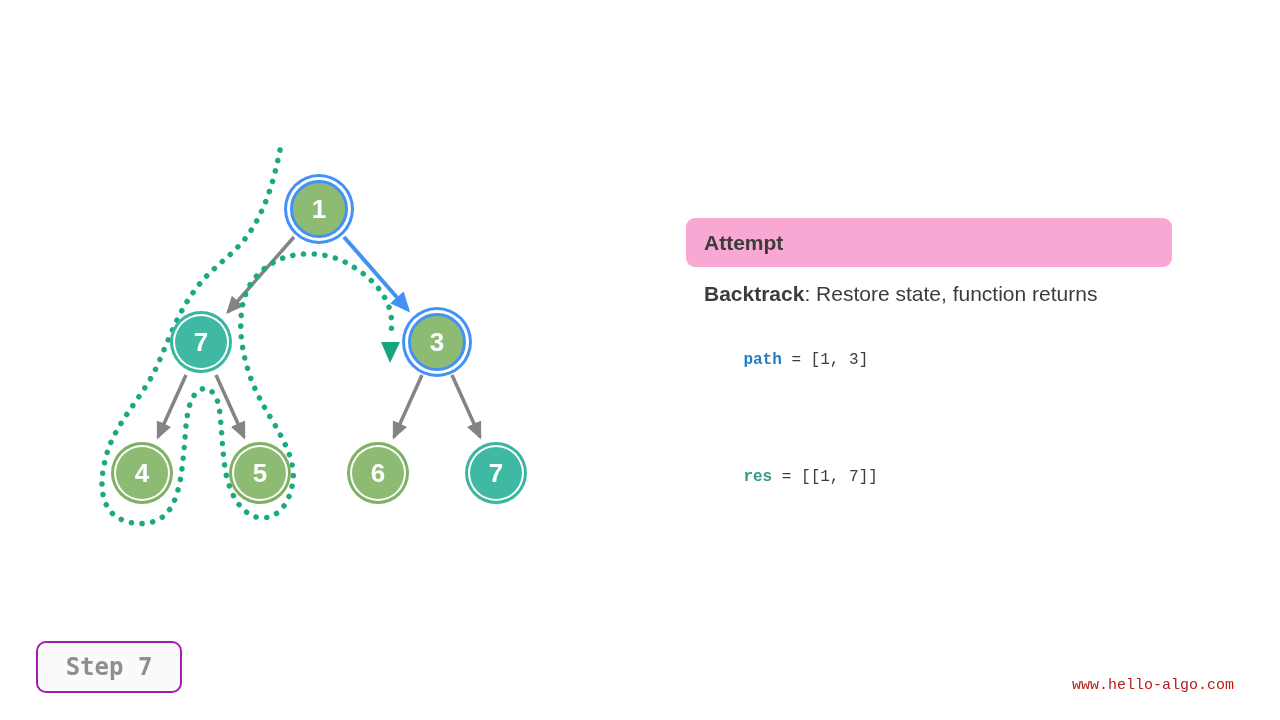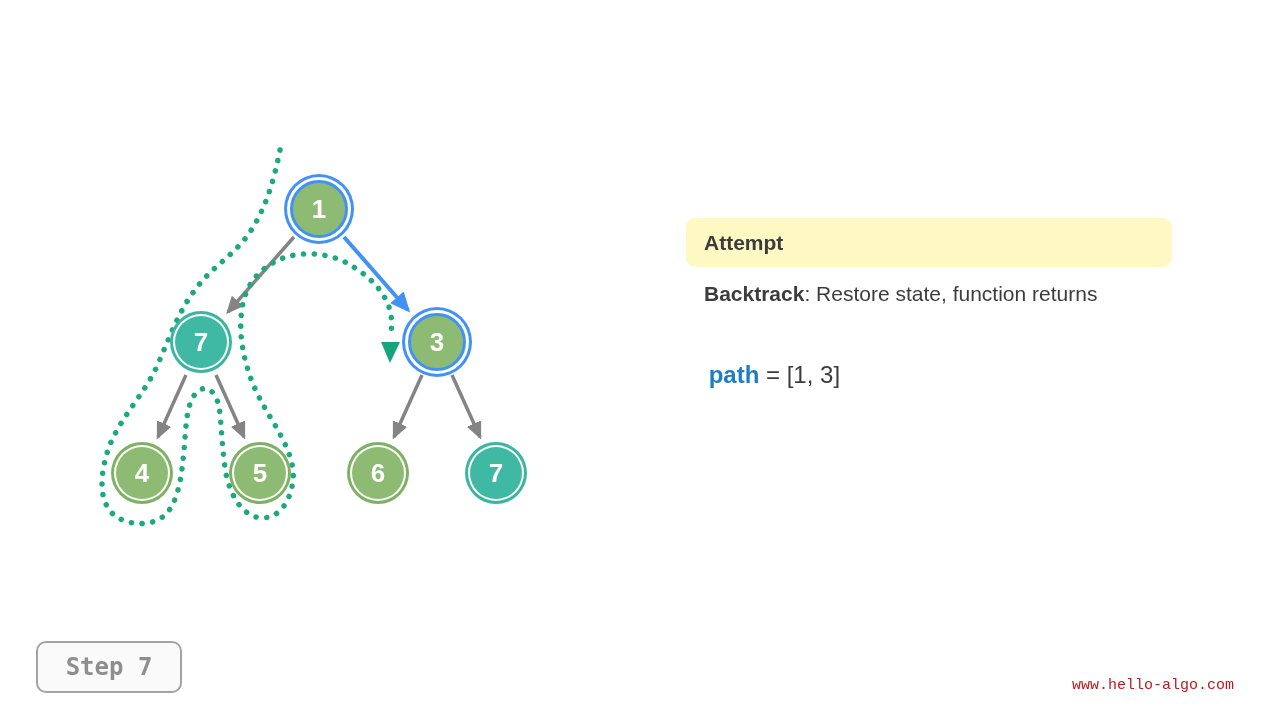--- a/index.html
+++ b/index.html
@@ -23,44 +23,44 @@
   .node.ring-green{box-shadow:0 0 0 2px #fff,0 0 0 5px #7eb163;}
   .node.ring-teal{box-shadow:0 0 0 2px #fff,0 0 0 5px #3bb5a0;}
   .node.ring-blue{
     border:3px solid #4292f5;
     box-shadow:0 0 0 3px #fff,0 0 0 6px #4292f5;
   }
 
   
   .attempt-box{
     position:absolute;left:686px;top:218px;width:486px;height:49px;
-    background:#fef9c3;border-radius:9px;
+    background:#f9a8d4;border-radius:9px;
     display:flex;align-items:center;padding-left:18px;box-sizing:border-box;
     font-size:21px;color:#3c3c3c;
   }
   .bold{font-weight:700;}
   .backtrack-line{
     position:absolute;left:704px;top:282px;
     font-size:21px;color:#3c3c3c;text-align:right;
   }
   .code-line{
-    position:absolute;left:682px;
-    font-family:Liberation Sans, sans-serif;
-    font-size:24px;color:#3c3c3c;white-space:pre;
+    position:absolute;left:705px;
+    font-family:Liberation Mono, monospace;
+    font-size:16px;color:#3c3c3c;white-space:pre;
   }
   .code-line .code-var{font-weight:700;}
   .code-line.path-line{top:333px;}
   .code-line.path-line .code-var{color:#1f7dc4;}
   .code-line.res-line{top:450px;}
   .code-line.res-line .code-var{color:#2e9b8c;}
 
   
   .step-box{
     position:absolute;left:36px;top:641px;width:146px;height:52px;
-    background:#fafafa;border:2px solid #a3a3a3;border-radius:10px;
+    background:#fafafa;border:2px solid #a21caf;border-radius:10px;
     display:flex;align-items:center;justify-content:center;box-sizing:border-box;
     font-family:"DejaVu Sans Mono",monospace;font-size:24px;font-weight:700;
     color:#8e8e8e;white-space:pre;
   }
   .watermark{
     position:absolute;left:1072px;top:677px;
     font-family:Liberation Mono, monospace;font-size:15px;color:#b91c1c;
   }
 </style>
 </head>
@@ -125,17 +125,20 @@
   </div>
 
   <div class="backtrack-line">
     <span class="bold">Backtrack</span><span>: Restore state, function returns</span>
   </div>
 
   <div class="code-line path-line">
     <span class="code-var">path</span><span> = [1, 3]</span>
   </div>
 
+  <div class="code-line res-line">
+    <span class="code-var">res</span><span> = [[1, 7]]</span>
+  </div>
 
   <div class="step-box">Step 7</div>
   <div class="watermark">www.hello-algo.com</div>
 
 </div>
 
 </body></html>

